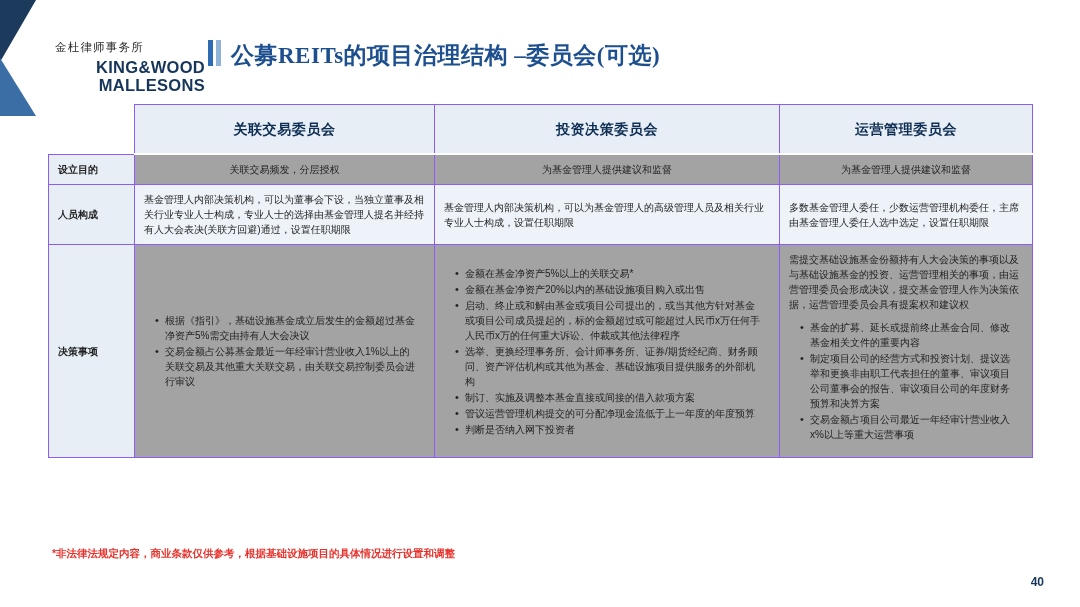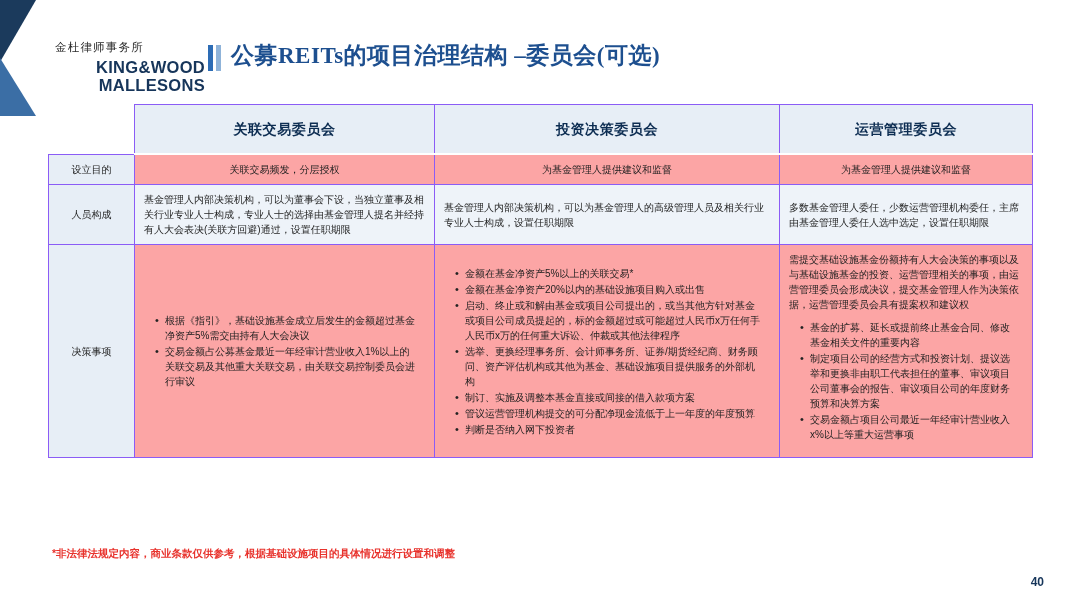--- a/index.html
+++ b/index.html
@@ -58,21 +58,21 @@
     line-height: 1.12;
     text-align: right;
   }
 
   
   .title-wrap {
     position: absolute;
     left: 208px;
     top: 40px;
     display: flex;
-    align-items: flex-end;
+    align-items: flex-start;
   }
   .title-bars {
     display: flex;
     gap: 3px;
     margin-right: 10px;
   }
   .title-bars i {
     display: block;
     width: 5px;
     height: 26px;
@@ -110,28 +110,28 @@
     font-size: 14px;
     font-weight: bold;
     color: #0d2d52;
     height: 34px;
     letter-spacing: 0.6px;
     border-bottom: 2px solid #ffffff;
   }
   .tbl thead th.corner { background: #ffffff; border: none; }
   .rowhead {
     background: #e7eef6;
-    text-align: center;
-    font-weight: normal;
+    text-align: left;
+    font-weight: bold;
     font-size: 11.5px;
     color: #16355a;
     width: 86px;
   }
   .cell {
-    background: #fca5a5;
+    background: #a3a3a3;
   }
   .cell.alt {
     background: #eef3f9;
   }
   .tbl ul {
     margin: 8px;
     padding-left: 13px;
     list-style: none;
   }
   .tbl ul li {

